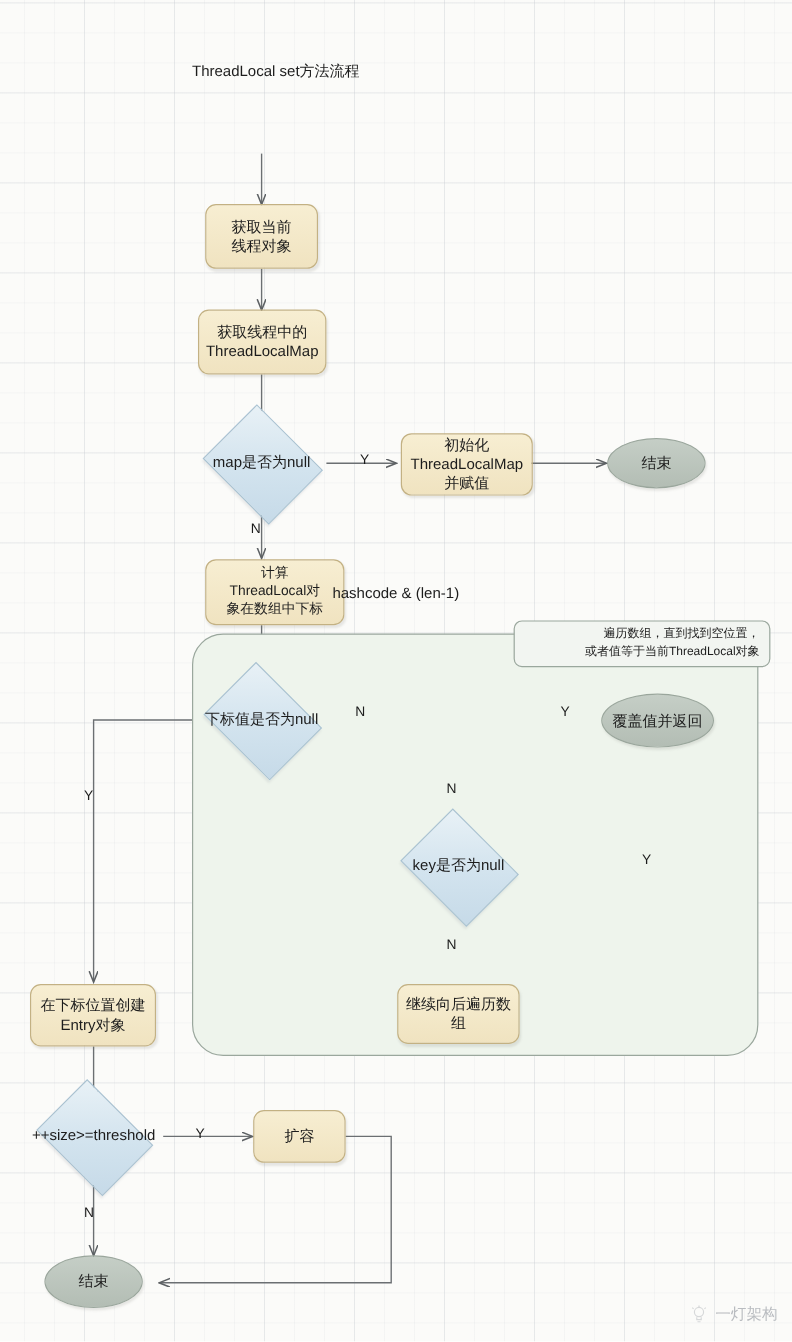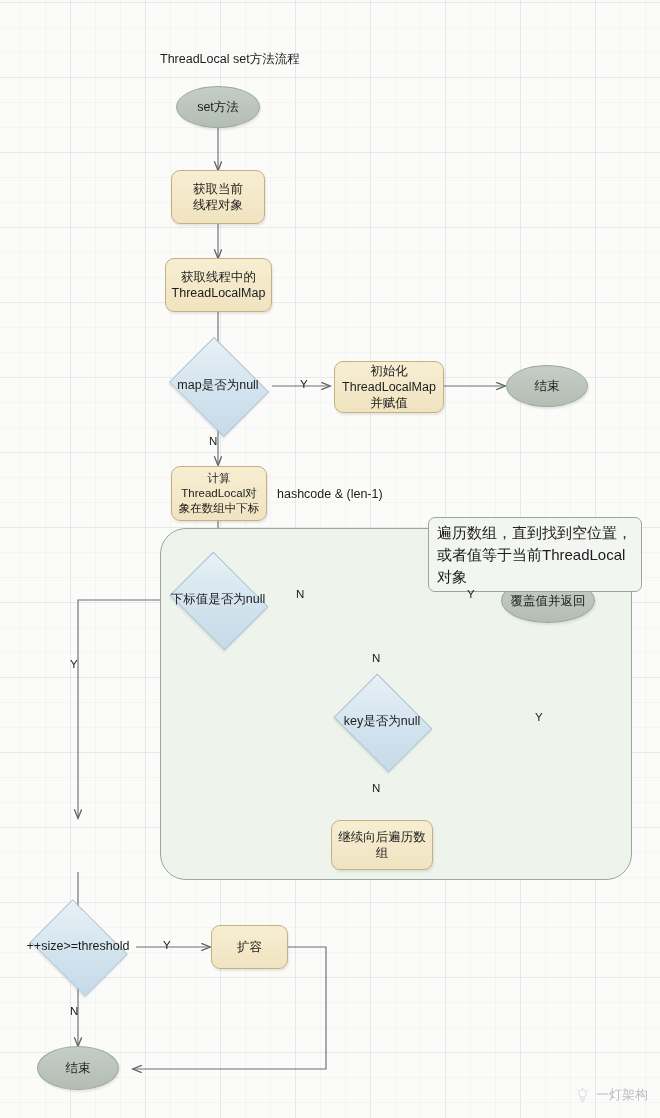--- a/index.html
+++ b/index.html
@@ -81,25 +81,25 @@
     border: 1px solid #9aa79d;
     border-radius: 26px;
     z-index: 1;
   }
   
   .note {
     position: absolute;
     background: #f2f5f1;
     border: 1px solid #9aa79d;
     border-radius: 7px;
-    font-size: 15px;
+    font-size: 10px;
     line-height: 1.45;
     color: #1c1c1c;
     padding: 4px 8px;
-    text-align: left;
+    text-align: right;
     z-index: 4;
   }
   .free-label {
     position: absolute;
     font-size: 12.5px;
     color: #1c1c1c;
     white-space: nowrap;
     z-index: 4;
   }
   #title {
@@ -178,21 +178,20 @@
       <path d="M78,977 L78,1046" marker-end="url(#ah)"></path>
 
       <path d="M288,947 L326,947 L326,1069 L133,1069" marker-end="url(#ah)"></path>
     </g>
   </svg>
 
   <div id="loop-group"></div>
 
   <div id="title">ThreadLocal set方法流程</div>
 
-  <div class="node term" style="left:176px; top:86px; width:84px; height:42px;">set方法</div>
 
   <div class="node proc" style="left:171px; top:170px; width:94px; height:54px; flex-direction:column;">
     <span>获取当前</span>
     <span>线程对象</span>
   </div>
 
   <div class="node proc" style="left:165px; top:258px; width:107px; height:54px; flex-direction:column;">
     <span>获取线程中的</span>
     <span>ThreadLocalMap</span>
   </div>
@@ -203,21 +202,21 @@
   </div>
 
   <div class="node proc" style="left:334px; top:361px; width:110px; height:52px; flex-direction:column;">
     <span>初始化</span>
     <span>ThreadLocalMap</span>
     <span>并赋值</span>
   </div>
 
   <div class="node term" style="left:506px; top:365px; width:82px; height:42px;">结束</div>
 
-  <div class="node proc" style="left:171px; top:466px; width:96px; height:55px; flex-direction:column; font-size:11.5px;">
+  <div class="node proc" style="left:171px; top:466px; width:116px; height:55px; flex-direction:column; font-size:11.5px;">
     <span>计算</span>
     <span>ThreadLocal对</span>
     <span>象在数组中下标</span>
   </div>
 
   <div class="free-label" style="left:277px; top:487px;">hashcode &amp; (len-1)</div>
 
   <div class="note" style="left:428px; top:517px; width:196px;">
     <div>遍历数组，直到找到空位置，</div>
     <div>或者值等于当前ThreadLocal对象</div>
@@ -234,20 +233,24 @@
   <div class="dec-wrap" style="left:344px; top:692px; width:76px; height:60px;">
     <div class="dec-shape"></div>
     <div class="dec-label">key是否为null</div>
   </div>
 
   <div class="node proc" style="left:331px; top:820px; width:102px; height:50px; flex-direction:column;">
     <span>继续向后遍历数</span>
     <span>组</span>
   </div>
 
+  <div class="node proc" style="left:25px; top:820px; width:105px; height:52px; flex-direction:column;">
+    <span>在下标位置创建</span>
+    <span>Entry对象</span>
+  </div>
 
   <div class="dec-wrap" style="left:40px; top:918px; width:76px; height:58px;">
     <div class="dec-shape"></div>
     <div class="dec-label">++size&gt;=threshold</div>
   </div>
 
   <div class="node proc" style="left:211px; top:925px; width:77px; height:44px;">扩容</div>
 
   <div class="node term" style="left:37px; top:1046px; width:82px; height:44px;">结束</div>
 

